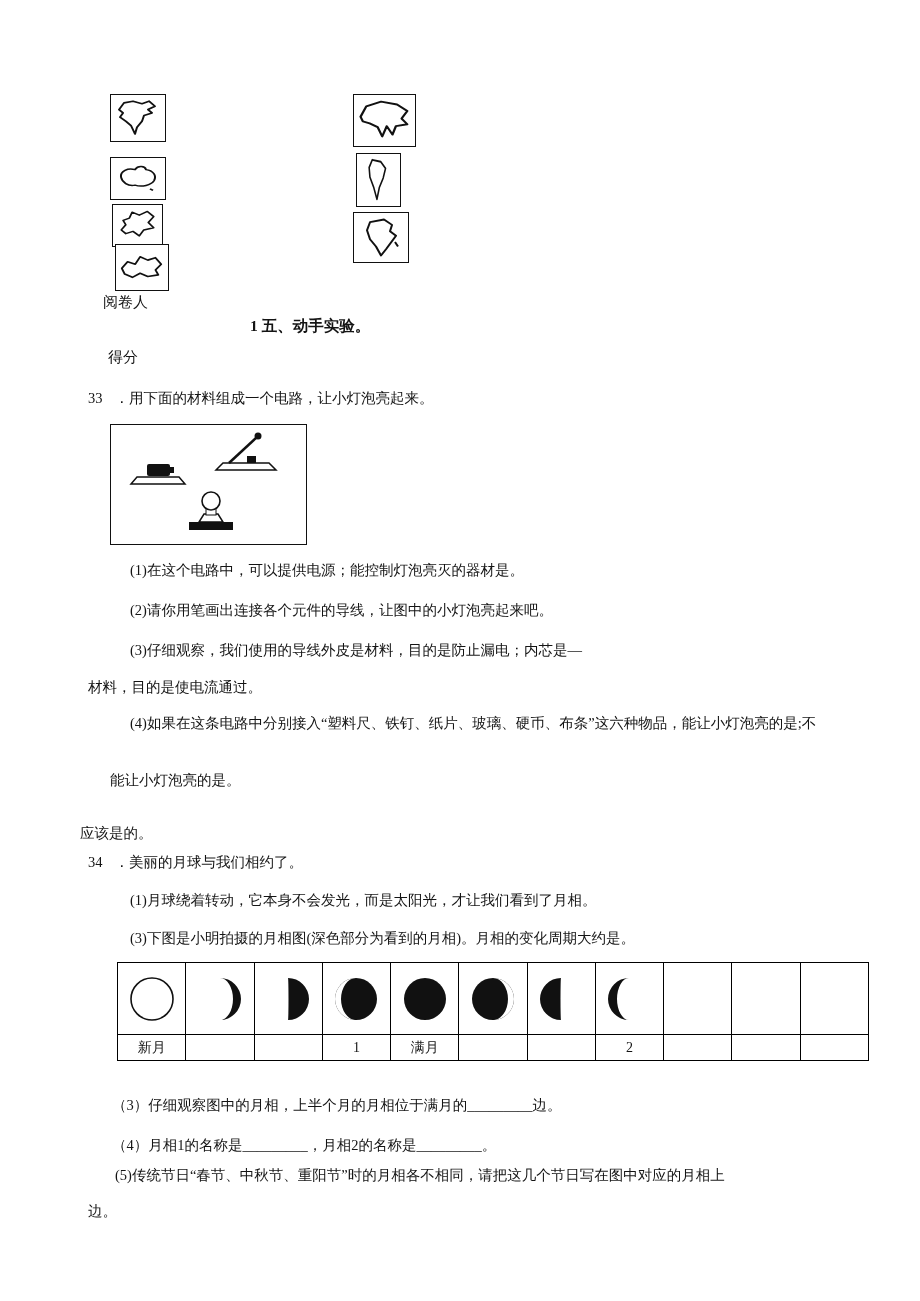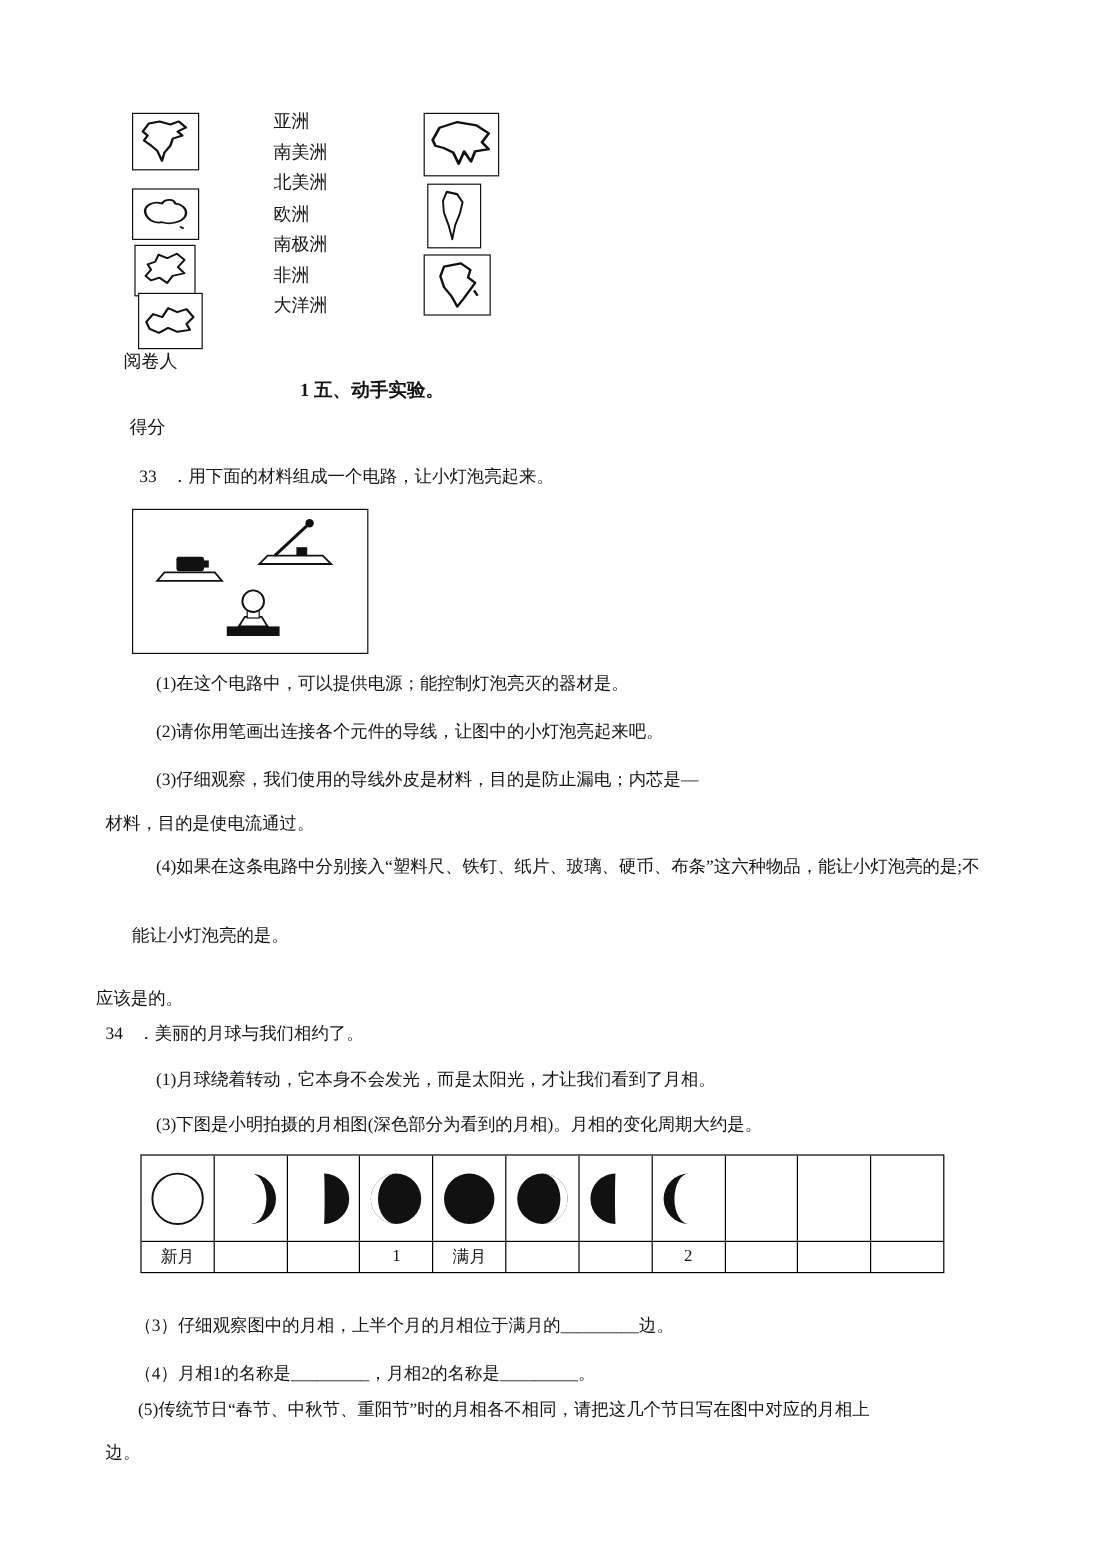--- a/index.html
+++ b/index.html
@@ -36,46 +36,37 @@
     <div class="cont-box" style="left:0; top:69px; width:56px; height:43px;"><svg viewBox="0 0 100 100" width="100%" height="100%" preserveAspectRatio="none">
           <path d="M16 46 C14 30 30 20 44 26 C50 14 64 16 66 26 C80 28 88 42 82 56 C76 68 58 74 44 68 C30 72 18 60 16 46 Z M74 78 L80 82" fill="none" stroke="#111" stroke-width="4" stroke-linejoin="round"></path>
         </svg></div>
     <div class="cont-box" style="left:2px; top:116px; width:51px; height:43px;"><svg viewBox="0 0 100 100" width="100%" height="100%" preserveAspectRatio="none">
           <path d="M14 62 L24 48 L18 36 L32 30 L38 14 L54 22 L72 12 L86 26 L74 42 L86 56 L64 62 L54 78 L40 66 L24 72 Z" fill="none" stroke="#111" stroke-width="4" stroke-linejoin="round"></path>
         </svg></div>
     <div class="cont-box" style="left:5px; top:156px; width:54px; height:47px;"><svg viewBox="0 0 100 100" width="100%" height="100%" preserveAspectRatio="none">
           <path d="M8 52 L20 36 L36 42 L46 24 L62 32 L78 26 L90 42 L78 56 L84 68 L62 72 L46 64 L30 74 L14 66 Z" fill="none" stroke="#111" stroke-width="4" stroke-linejoin="round"></path>
         </svg></div>
 
-    <div class="abs" style="left:118px; top:2px;">
-        <div class="cont-label">亚洲</div>
-        <div class="cont-label">南美洲</div>
-        <div class="cont-label">北美洲</div>
-        <div class="cont-label">欧洲</div>
-        <div class="cont-label">南极洲</div>
-        <div class="cont-label">非洲</div>
-        <div class="cont-label">大洋洲</div>
-      </div>
 
     <div class="cont-box" style="left:243px; top:6px; width:63px; height:53px;"><svg viewBox="0 0 100 100" width="100%" height="100%" preserveAspectRatio="none">
           <path d="M8 42 L18 20 L44 10 L72 16 L90 30 L80 46 L90 58 L70 62 L64 80 L54 62 L46 84 L38 64 L24 56 L12 52 Z" fill="none" stroke="#111" stroke-width="4" stroke-linejoin="round"></path>
         </svg></div>
     <div class="cont-box" style="left:246px; top:65px; width:45px; height:54px;"><svg viewBox="0 0 100 100" width="100%" height="100%" preserveAspectRatio="none">
           <path d="M34 8 L56 12 L68 26 L62 46 L52 66 L46 90 L38 66 L28 44 L26 24 Z" fill="none" stroke="#111" stroke-width="4" stroke-linejoin="round"></path>
         </svg></div>
     <div class="cont-box" style="left:243px; top:124px; width:56px; height:51px;"><svg viewBox="0 0 100 100" width="100%" height="100%" preserveAspectRatio="none">
           <path d="M28 16 L56 10 L72 22 L68 36 L80 46 L60 76 L50 90 L40 70 L28 54 L22 34 Z M78 60 L84 70" fill="none" stroke="#111" stroke-width="4" stroke-linejoin="round"></path>
         </svg></div>
   </div>
 
   <div class="abs" style="left:103px; top:292px; font-size:15px;">阅卷人</div>
   <div class="abs bold" style="left:250px; top:316px; font-size:15.5px;">1 五、动手实验。</div>
   <div class="abs" style="left:108px; top:347px; font-size:15px;">得分</div>
 
-  <div class="abs" style="left:88px; top:388px;margin-left:28px;">
+  <div class="abs" style="left:88px; top:388px;">
     <span>33</span><span class="num-gap"></span><span>．用下面的材料组成一个电路，让小灯泡亮起来。</span>
   </div>
 
   <div class="circuit-box" style="left:110px; top:424px; width:197px; height:121px;">
     <svg width="194" height="118" viewBox="0 0 194 118">
       <g>
         <path d="M26 52 L68 52 L74 59 L20 59 Z" fill="#fff" stroke="#111" stroke-width="1.5"></path>
         <rect x="36" y="39" width="23" height="12" rx="2" fill="#111"></rect>
         <rect x="59" y="42" width="4" height="6" fill="#111"></rect>
       </g>
@@ -101,21 +92,21 @@
   <div class="abs" style="left:130px; top:713px;">(4)如果在这条电路中分别接入“塑料尺、铁钉、纸片、玻璃、硬币、布条”这六种物品，能让小灯泡亮的是;不</div>
   <div class="abs" style="left:110px; top:750px;margin-top:20px;">能让小灯泡亮的是。</div>
   <div class="abs" style="left:80px; top:823px;">应该是的。</div>
 
   <div class="abs" style="left:88px; top:852px;">
     <span>34</span><span class="num-gap"></span><span>．美丽的月球与我们相约了。</span>
   </div>
   <div class="abs" style="left:130px; top:890px;">(1)月球绕着转动，它本身不会发光，而是太阳光，才让我们看到了月相。</div>
   <div class="abs" style="left:130px; top:928px;">(3)下图是小明拍摄的月相图(深色部分为看到的月相)。月相的变化周期大约是。</div>
 
-  <div class="moon-table" style="left:117px; top:962px; width:670px;">
+  <div class="moon-table" style="left:117px; top:962px; width:752px;">
     <div class="moon-row">
         <div class="moon-cell">
           <svg width="48" height="48" viewBox="0 0 48 48">
             <circle cx="24" cy="24" r="21" fill="#fff" stroke="#111" stroke-width="1.6"></circle>
           </svg>
         </div>
         <div class="moon-cell">
           <svg width="48" height="48" viewBox="0 0 48 48">
             <path d="M 24 3 A 21 21 0 0 1 24 45 A 13 21 0 0 0 24 3 Z" fill="#111"></path>
           </svg>

